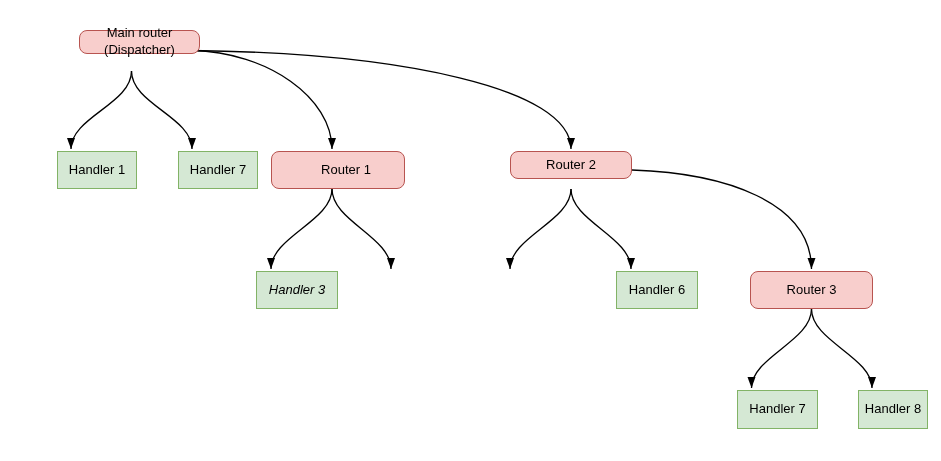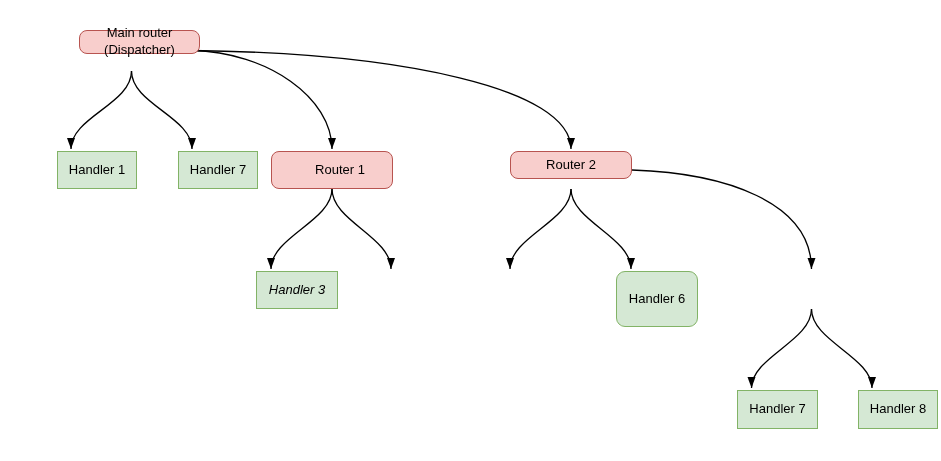--- a/index.html
+++ b/index.html
@@ -84,40 +84,43 @@
   </div>
 
   <div class="node handler" style="left:31px; top:151px; width:80px; height:38px;">
     <span>Handler 1</span>
   </div>
 
   <div class="node handler" style="left:152px; top:151px; width:80px; height:38px;">
     <span>Handler 7</span>
   </div>
 
-  <div class="node router" style="left:271px; top:151px; width:122px; height:38px;padding-left:16px;">
+  <div class="node router" style="left:271px; top:151px; width:134px; height:38px;padding-left:16px;">
     <span>Router 1</span>
   </div>
 
   <div class="node router" style="left:510px; top:151px; width:122px; height:28px;">
     <span>Router 2</span>
   </div>
 
   <div class="node handler" style="left:230px; top:271px; width:82px; height:38px;font-style:italic;">
     <span>Handler 3</span>
   </div>
 
 
 
-  <div class="node handler" style="left:590px; top:271px; width:82px; height:56px;border-radius:9px;">
+  <div class="node handler" style="left:590px; top:271px; width:82px; height:38px;">
     <span>Handler 6</span>
   </div>
 
+  <div class="node router" style="left:750px; top:271px; width:123px; height:38px;">
+    <span>Router 3</span>
+  </div>
 
   <div class="node handler" style="left:711px; top:390px; width:81px; height:39px;justify-content:center;">
     <span>Handler 7</span>
   </div>
 
-  <div class="node handler" style="left:832px; top:390px; width:80px; height:39px;">
+  <div class="node handler" style="left:832px; top:390px; width:70px; height:39px;">
     <span>Handler 8</span>
   </div>
 
 </div>
 
 </body></html>

